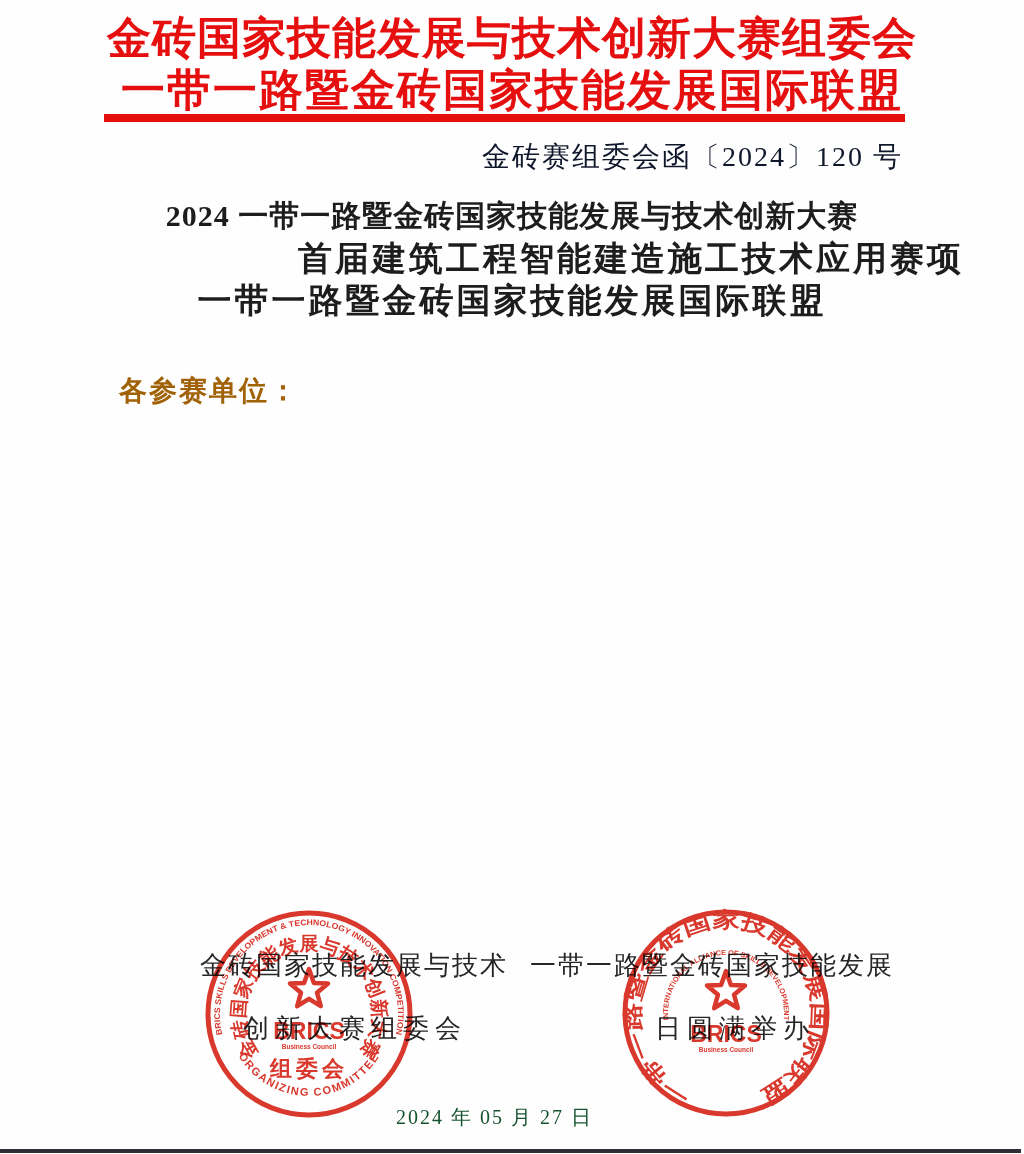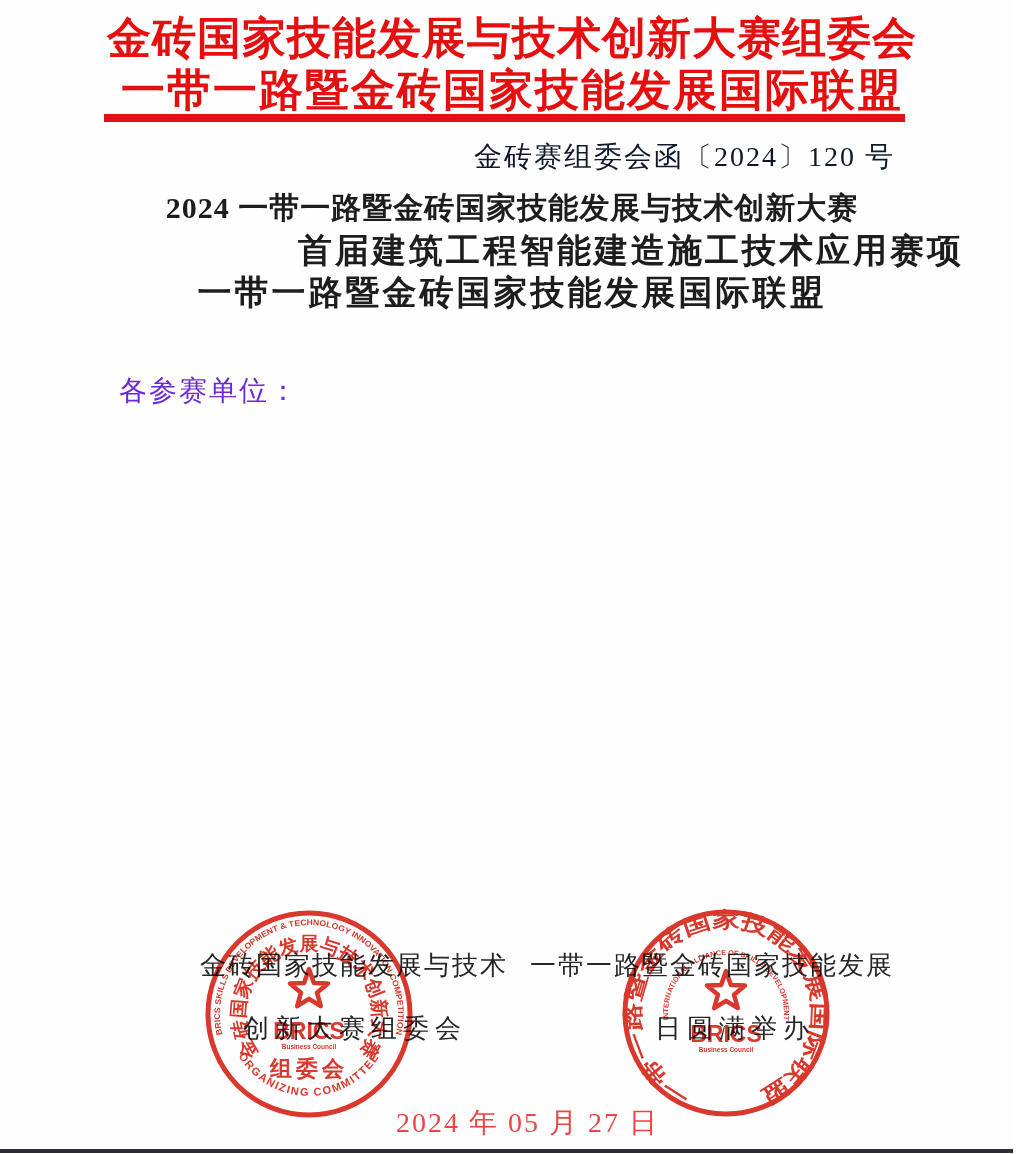--- a/index.html
+++ b/index.html
@@ -1,20 +1,21 @@
 <!DOCTYPE html>
 <html><head>
 <meta charset="utf-8">
 <style>
   html,body { margin:0; padding:0; background:#ffffff; }
   .page {
     position:relative; width:1013px; height:1154px;
     background:#fefefe; overflow:hidden;
     font-family:"Liberation Serif","DejaVu Serif",serif;
     color:#262626;
+    padding-left:8px;
   }
 
   
   .letterhead {
     position:absolute; top:10px; left:60px; width:904px;
     text-align:center; font-weight:bold; color:#e60f0f;
   }
   .lh-line1 { font-size:44px; line-height:58px; letter-spacing:1px; }
   .lh-line2 { font-size:44px; line-height:46px; letter-spacing:2px; }
   .red-rule {
@@ -24,27 +25,27 @@
 
   .doc-number {
     position:absolute; top:138px; right:118px;
     font-size:28px; color:#0f172a; letter-spacing:2px; white-space:nowrap;
   }
 
   .title-block {
     position:absolute; top:186px; left:60px; width:904px;
     text-align:center; font-weight:bold; color:#1d1d1d;
   }
-  .title-1 { font-size:30px; line-height:44px; letter-spacing:1px; }
+  .title-1 { font-size:30px; line-height:44px; letter-spacing:1px;margin-top:8px; }
   .title-2 { font-size:34px; line-height:42px; letter-spacing:3px;text-align:right; }
   .title-3 { font-size:34px; line-height:42px; letter-spacing:3px; }
 
   .salutation {
     position:absolute; top:372px; left:119px;
-    font-size:28px; font-weight:normal; letter-spacing:2px; color:#6d28d9;text-align:center;
+    font-size:28px; font-weight:bold; letter-spacing:2px; color:#a16207;text-align:center;
   }
 
   .body-text {
     position:absolute; top:414px; left:119px; width:788px;
     font-size:27px; line-height:47.5px; letter-spacing:1.5px;
     text-align:justify; color:#262626;
   }
   .body-text p { margin:0; text-indent:2em; }
   .body-text p + p { margin-top:48px; }
 
@@ -59,21 +60,21 @@
   .stamp-right { top:904px; left:619px; }
   .stamp text { fill:#d7281c; }
   .stamp .ring-en  { font-family:"Liberation Sans","DejaVu Sans",sans-serif; font-weight:bold; }
   .stamp .ring-cjk { font-family:"Liberation Serif","DejaVu Serif",serif; font-weight:bold; }
   .stamp .logo-main { font-family:"Liberation Sans","DejaVu Sans",sans-serif; font-weight:bold; }
   .stamp .logo-sub  { font-family:"Liberation Sans","DejaVu Sans",sans-serif; font-weight:bold; }
   .stamp .center-cjk { font-family:"Liberation Serif","DejaVu Serif",serif; font-weight:bold; }
 
   .date-line {
     position:absolute; top:1104px; left:396px;
-    font-size:28px; letter-spacing:2px; color:#ef4444; white-space:nowrap;
+    font-size:20px; letter-spacing:2px; color:#14532d; white-space:nowrap;
   }
 
   .bottom-bar {
     position:absolute; left:0; bottom:1px; width:1024px; height:4px;
     background:#2c2f37;
   }
 </style>
 </head>
 <body>
 

